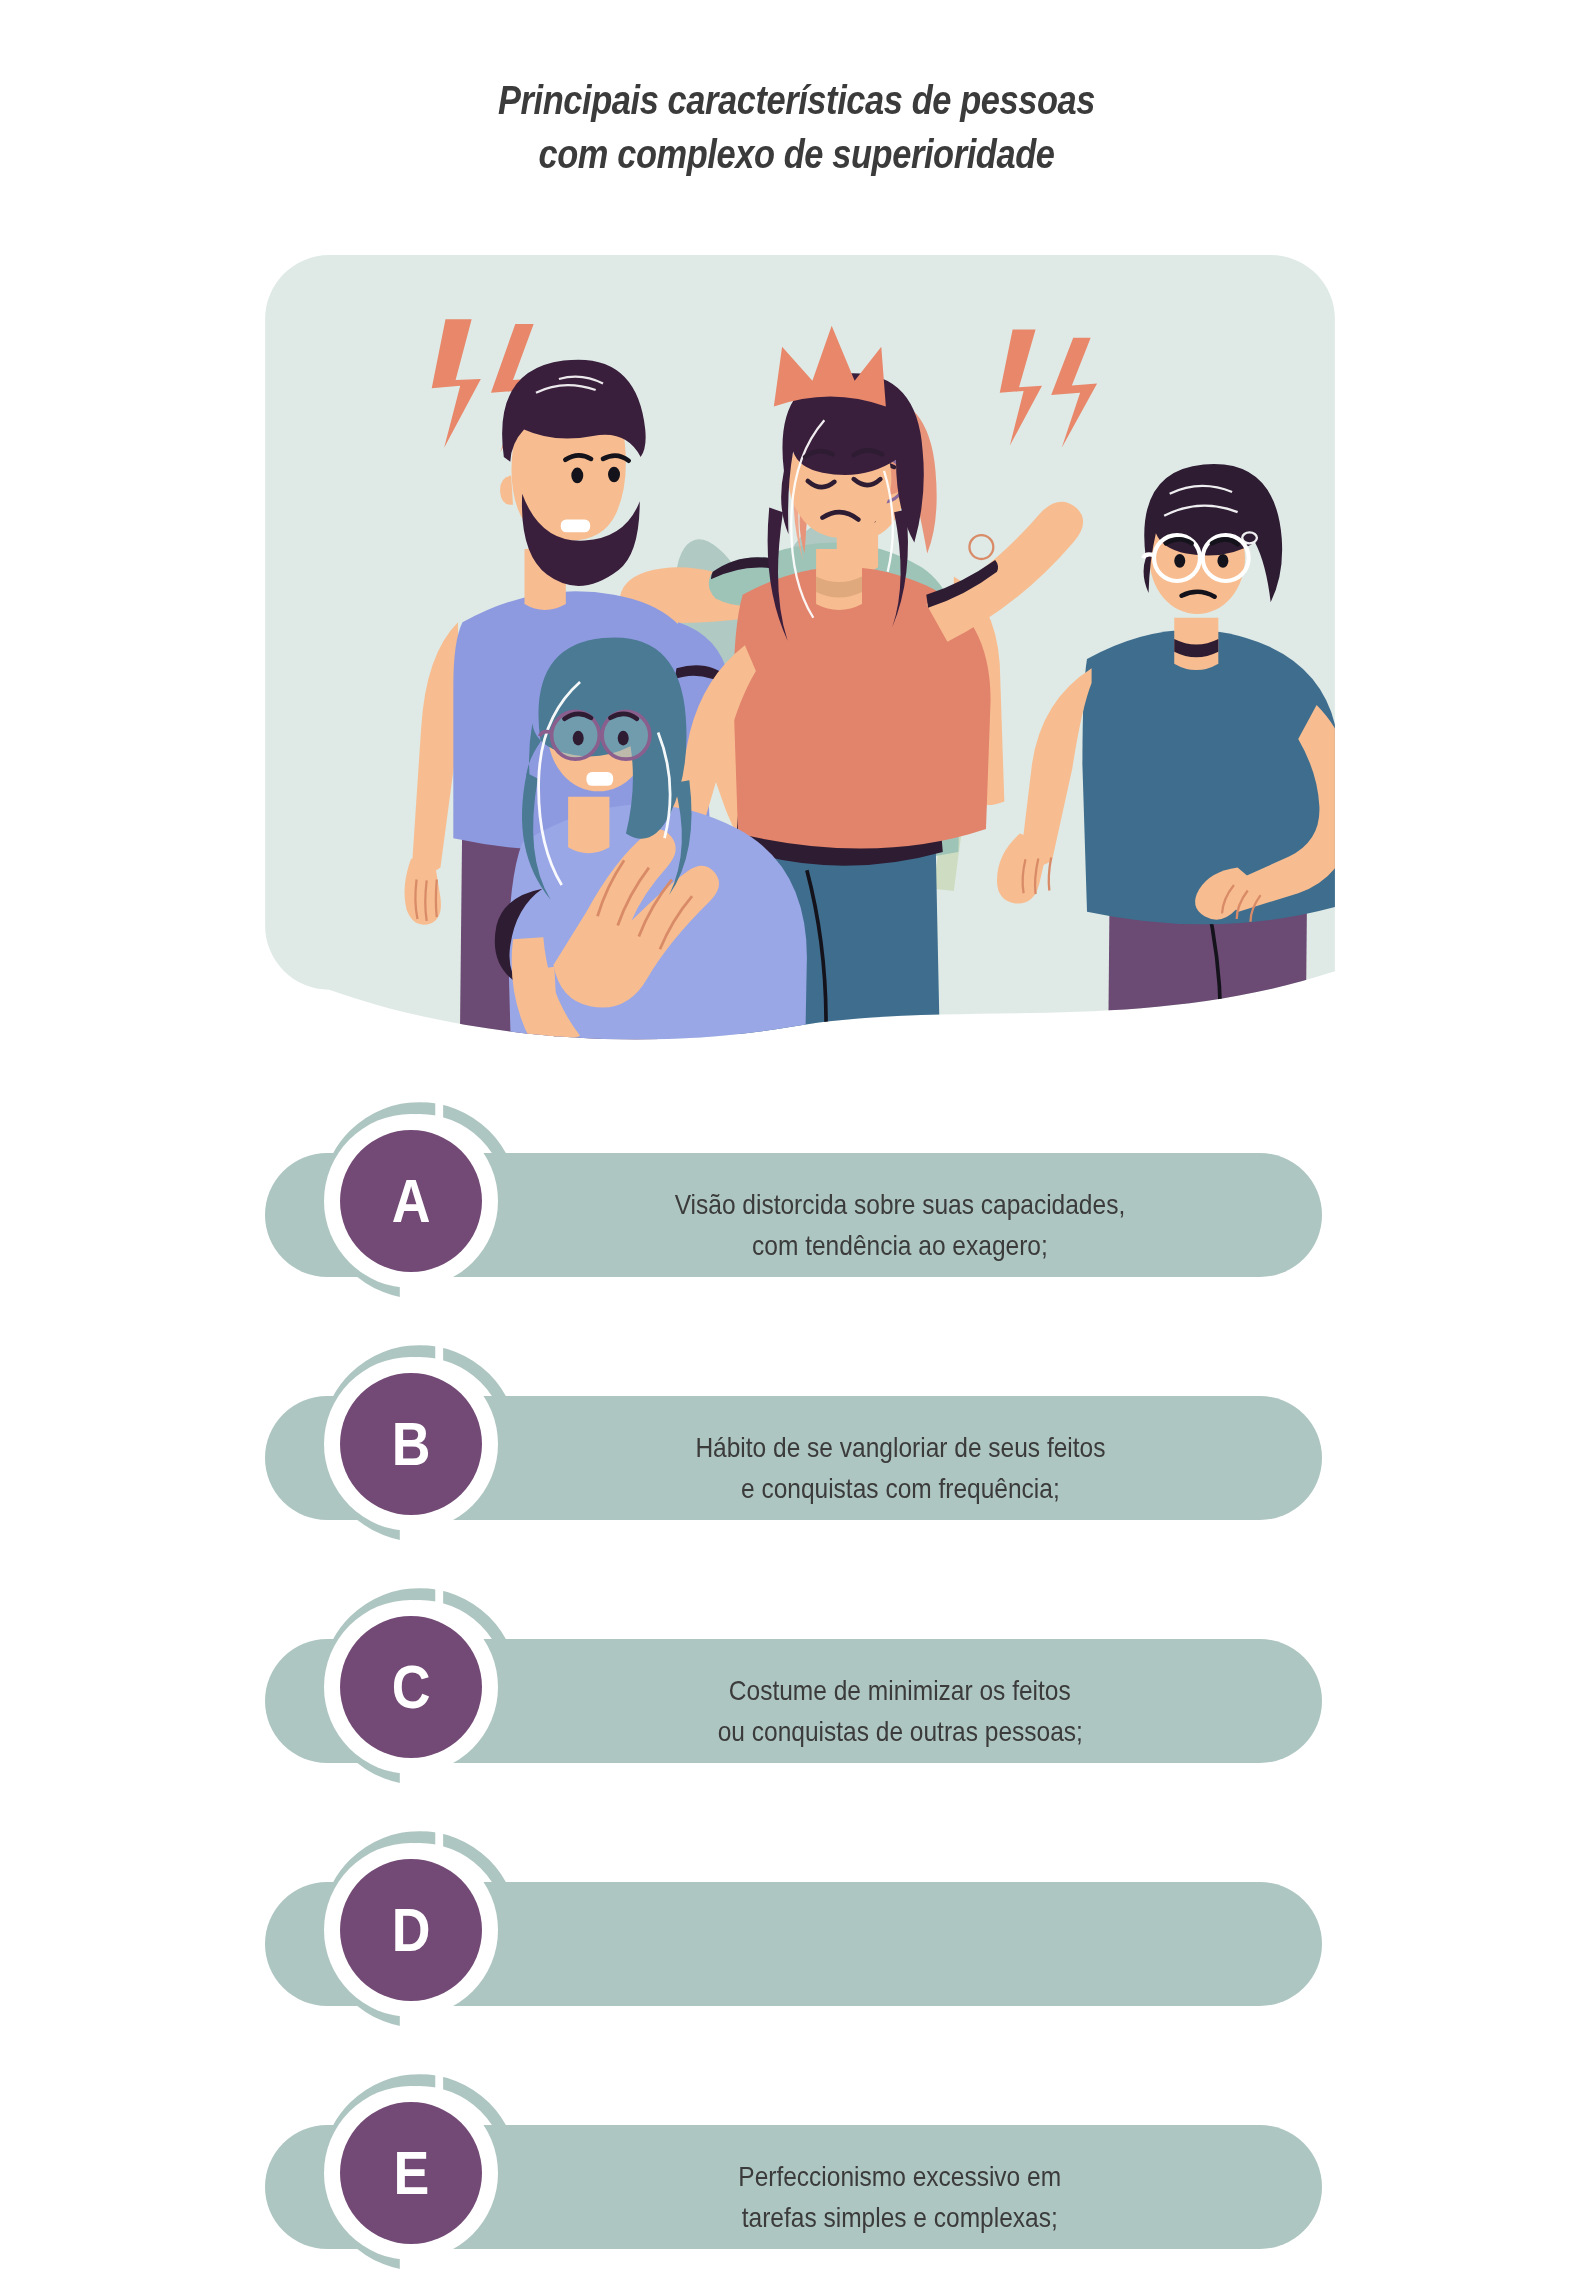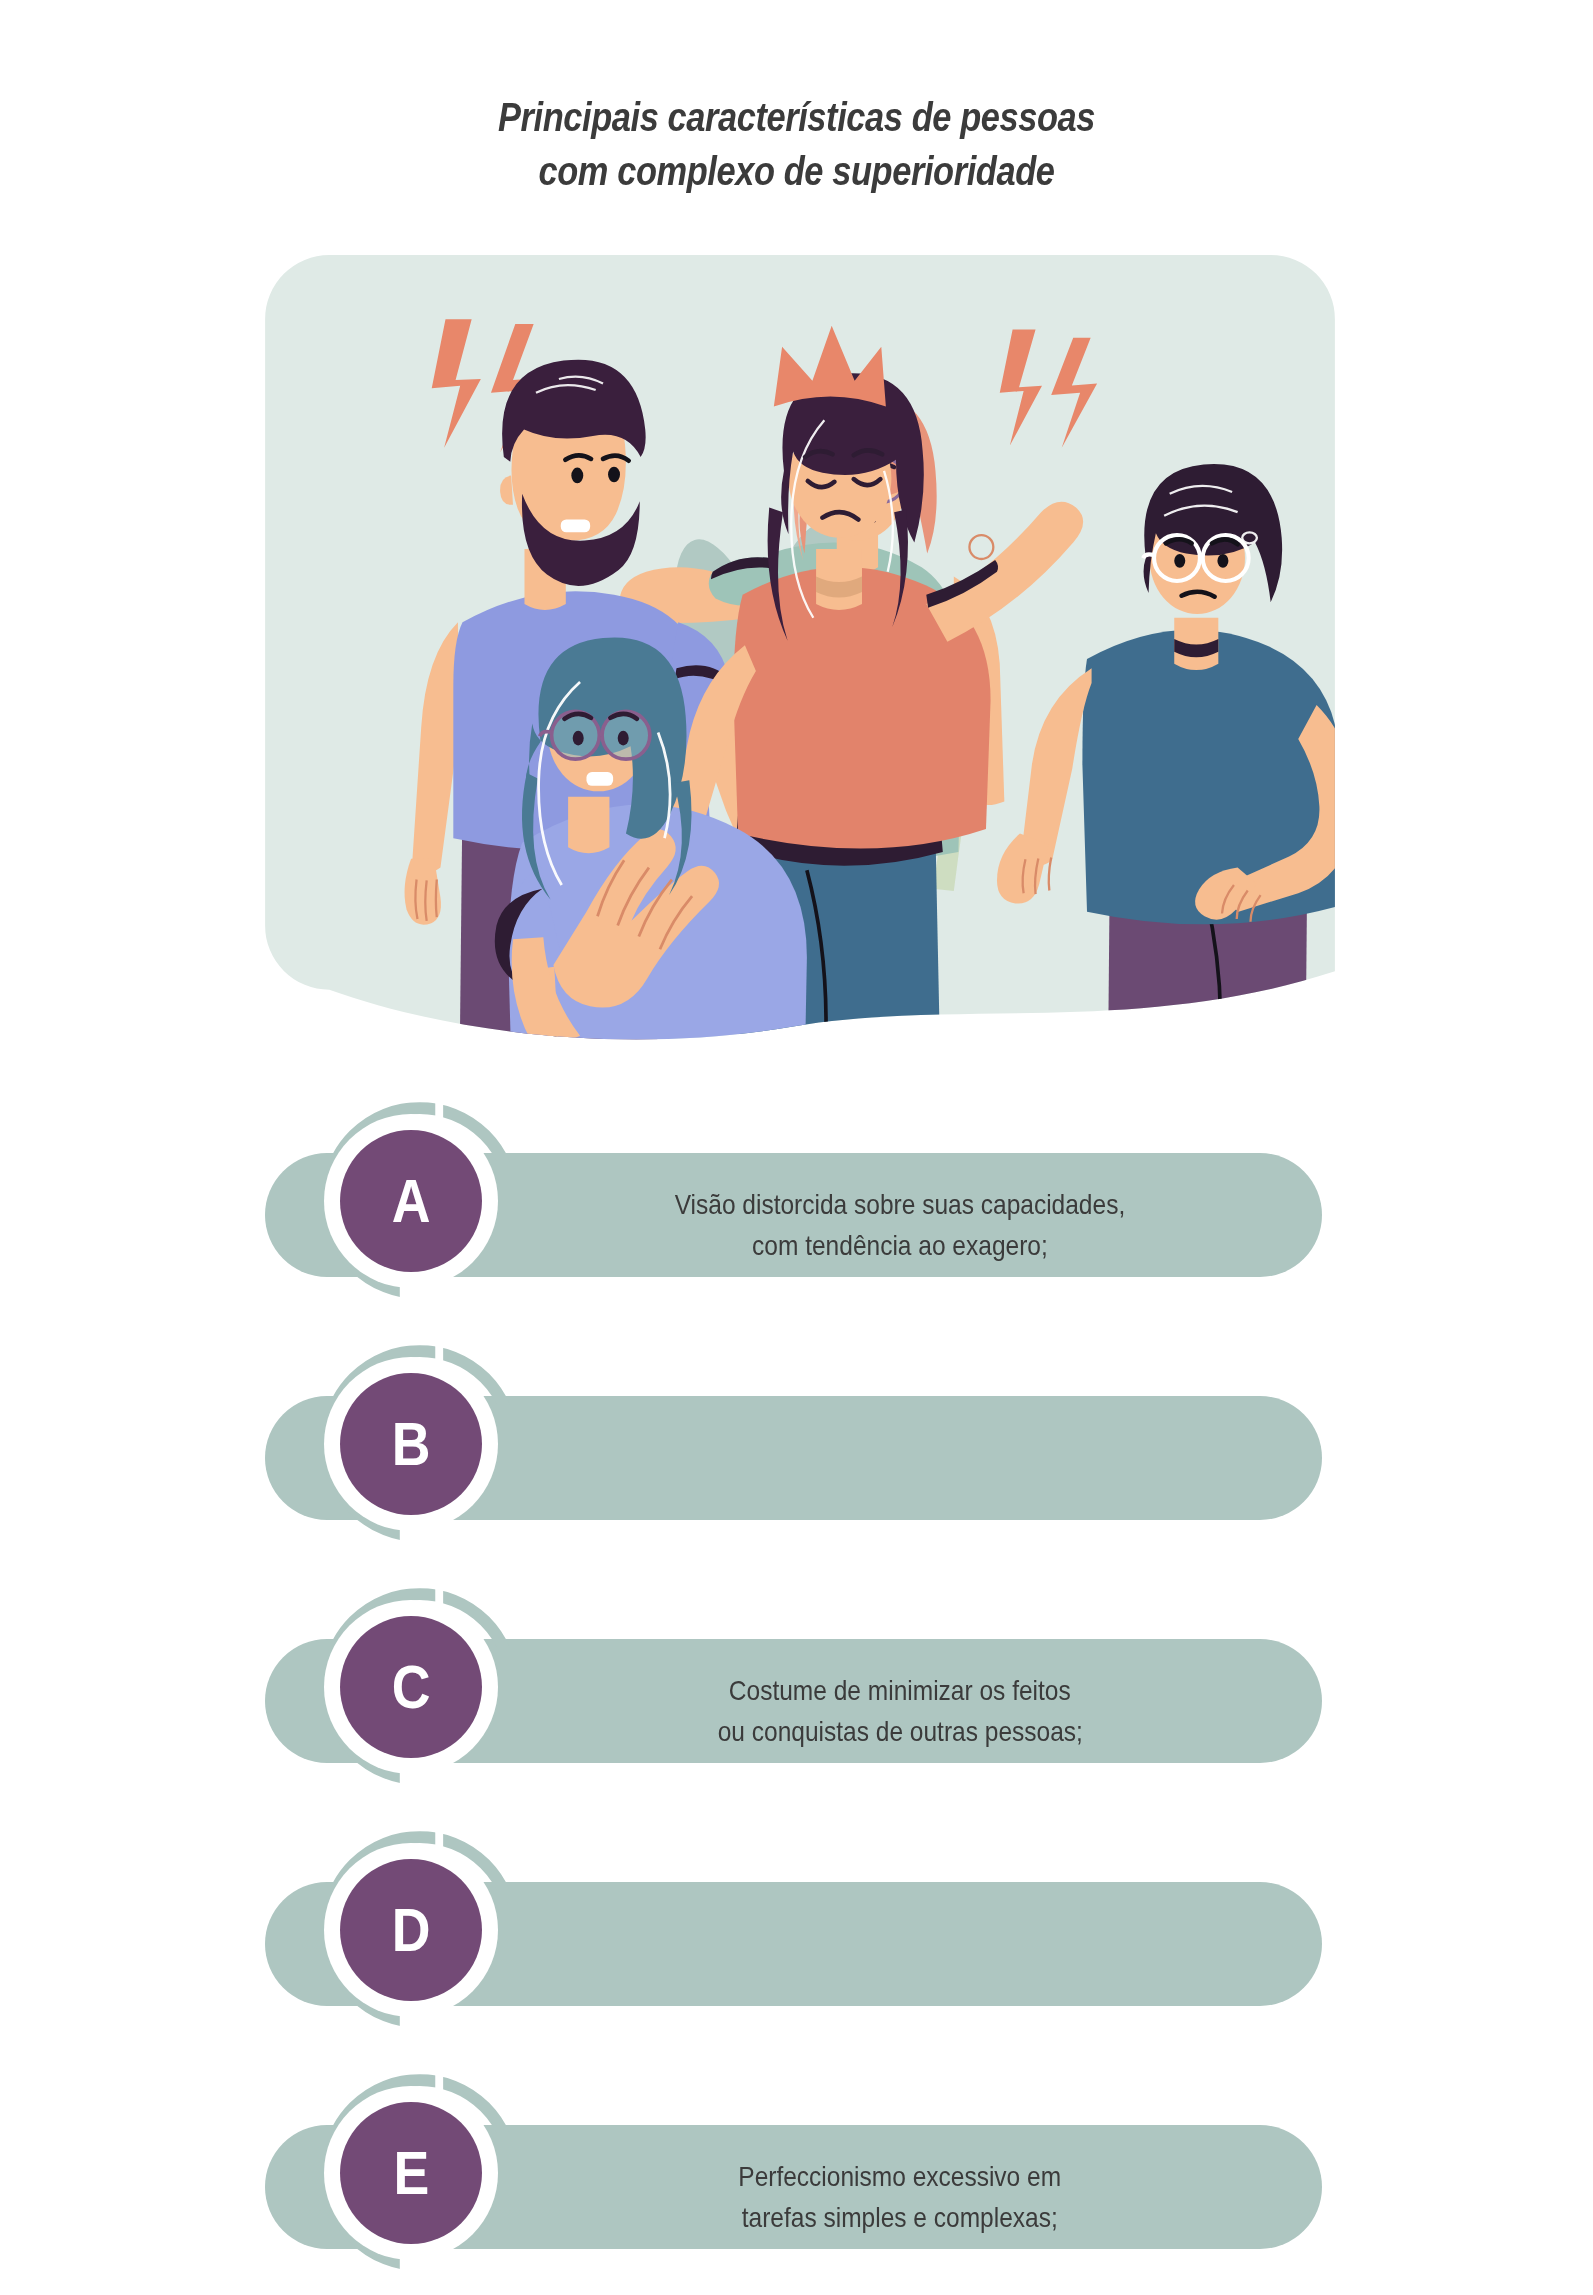--- a/index.html
+++ b/index.html
@@ -14,21 +14,21 @@
   html,body{background:#ffffff;}
   body{
     width:1593px;height:2850px;
     font-family:"Liberation Sans",sans-serif;
     overflow:hidden;position:relative;
   }
   .page{width:1593px;height:2850px;position:relative;}
 
   
   .title-wrap{
-    position:absolute;left:0;top:90px;width:1593px;
+    position:absolute;left:0;top:73px;width:1593px;
     text-align:center;
   }
   .title-line{
     font-size:41px;font-weight:bold;font-style:italic;
     color:var(--ink);letter-spacing:-0.5px;line-height:1.32;
     font-stretch:condensed;
     transform:scaleX(.84);transform-origin:center center;
     white-space:nowrap;
   }
 
@@ -415,20 +415,24 @@
     </div>
 
     <div class="row">
       <div class="bar"></div>
       <div class="ring-arc"></div>
       <div class="ring-arc2"></div>
       <div class="white-ring"></div>
       <div class="badge">
         <span class="badge-letter">B</span>
       </div>
+      <div class="row-text">
+        <span>Hábito de se vangloriar de seus feitos</span>
+        <span>e conquistas com frequência;</span>
+      </div>
     </div>
 
     <div class="row">
       <div class="bar"></div>
       <div class="ring-arc"></div>
       <div class="ring-arc2"></div>
       <div class="white-ring"></div>
       <div class="badge">
         <span class="badge-letter">C</span>
       </div>

